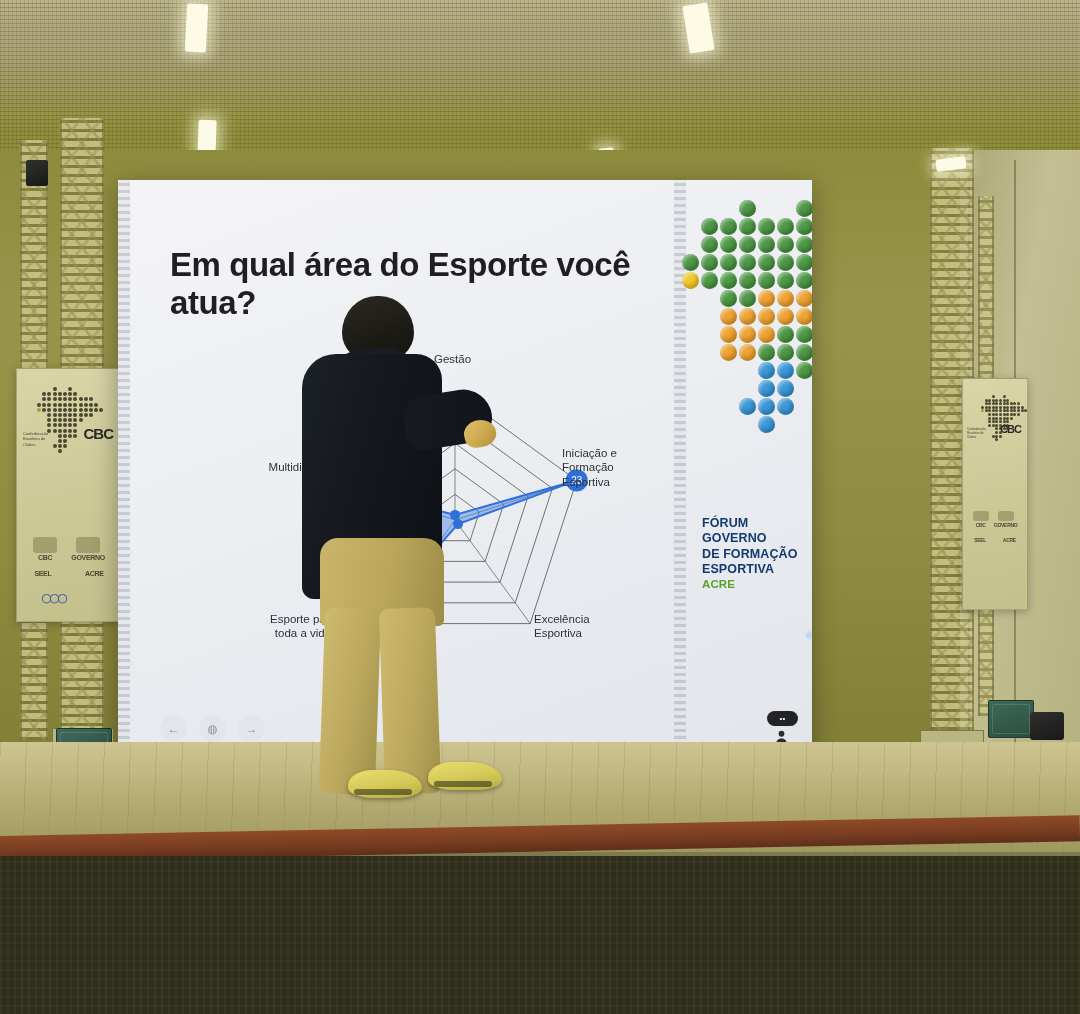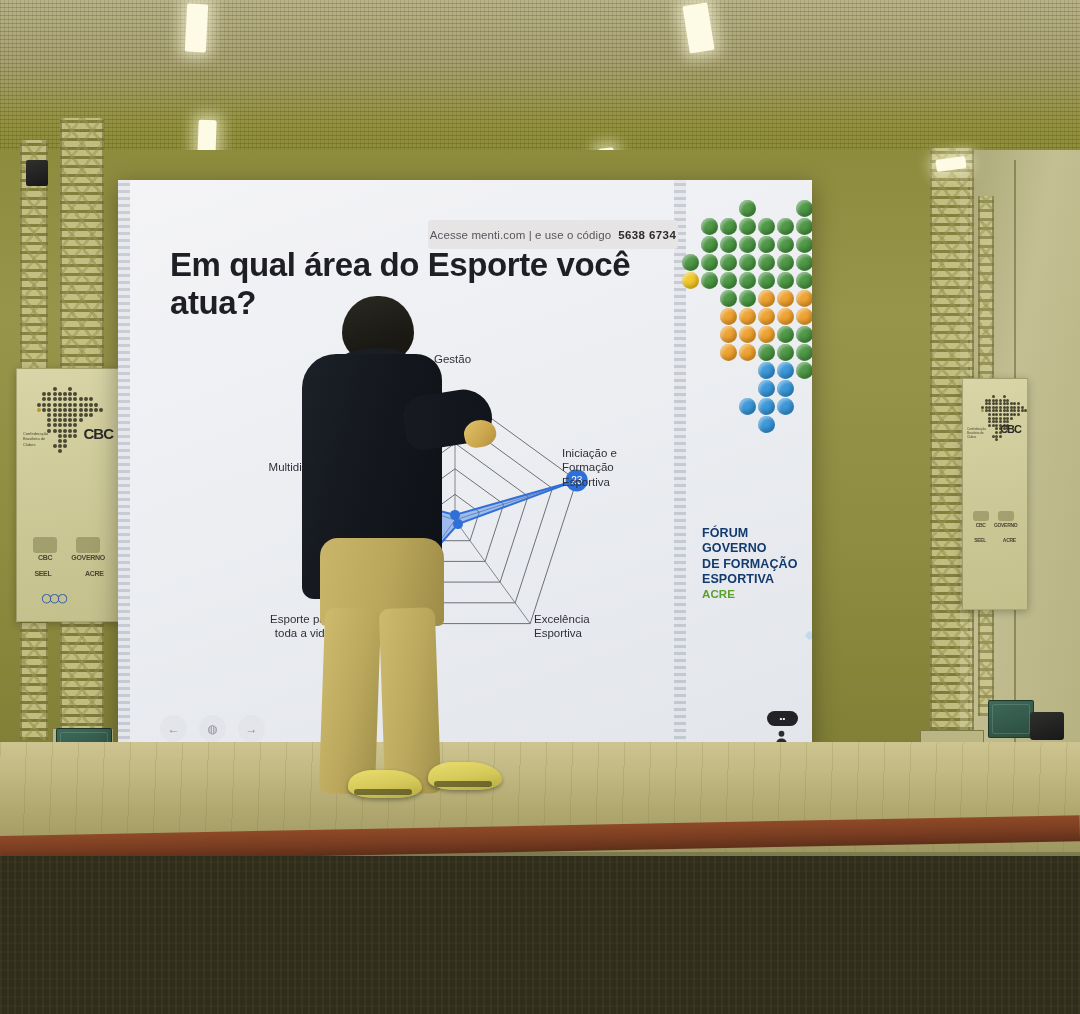--- a/index.html
+++ b/index.html
@@ -164,21 +164,21 @@
 
   
   .panel{ position:absolute; left:568px; top:0; width:126px; height:580px; }
   .artboard{
     position:absolute; left:-10px; top:0; width:252px; height:580px;
     transform:scale(1.0);
   }
   .map-dot{ position:absolute; width:17px; height:17px; border-radius:50%;
     box-shadow:inset -2px -3px 4px rgba(0,0,0,.22), inset 2px 2px 3px rgba(255,255,255,.4); }
   .forum-text{
-    position:absolute; left:16px; top:346px; width:120px;
+    position:absolute; left:16px; top:336px; width:120px;
     font-weight:bold; font-size:12.5px; line-height:1.22; color:#123a6e;
     letter-spacing:.1px;
   }
   .forum-acre{ color:#5aa02a; font-size:11.5px; }
   .confetti{ position:absolute; border-radius:2px; opacity:.85; }
 
   
   .vote-badge{
     position:absolute; right:14px; bottom:34px;
     background:#232327; border-radius:11px; height:15px; min-width:31px;
@@ -505,24 +505,20 @@
       <div class="sp"><span class="sp-brasil" style="width:30px;height:8px;"></span></div>
     </div>
   </div>
 
   <div class="screen">
     <div class="screen-seam seam-left"></div>
     <div class="screen-seam seam-mid"></div>
 
     <div class="slide">
 
-      <div class="code-pill">
-        <span>Acesse menti.com | e use o código</span>
-        <span class="code">5638 6734</span>
-      </div>
 
       <div class="slide-title">Em qual área do Esporte você atua?</div>
 
       <div class="radar">
         <svg width="330" height="340" viewBox="0 0 330 340">
           <g id="radar-grid" stroke="#5a5a64" stroke-width="1" fill="none" opacity=".85">
               <polygon points="165.0,124.4 189.3,142.1 180.0,170.7 150.0,170.7 140.7,142.1"></polygon>
               <polygon points="165.0,98.8 213.7,134.2 195.1,191.4 134.9,191.4 116.3,134.2"></polygon>
               <polygon points="165.0,73.2 238.0,126.3 210.1,212.1 119.9,212.1 92.0,126.3"></polygon>
               <polygon points="165.0,47.6 262.4,118.4 225.2,232.8 104.8,232.8 67.6,118.4"></polygon>

